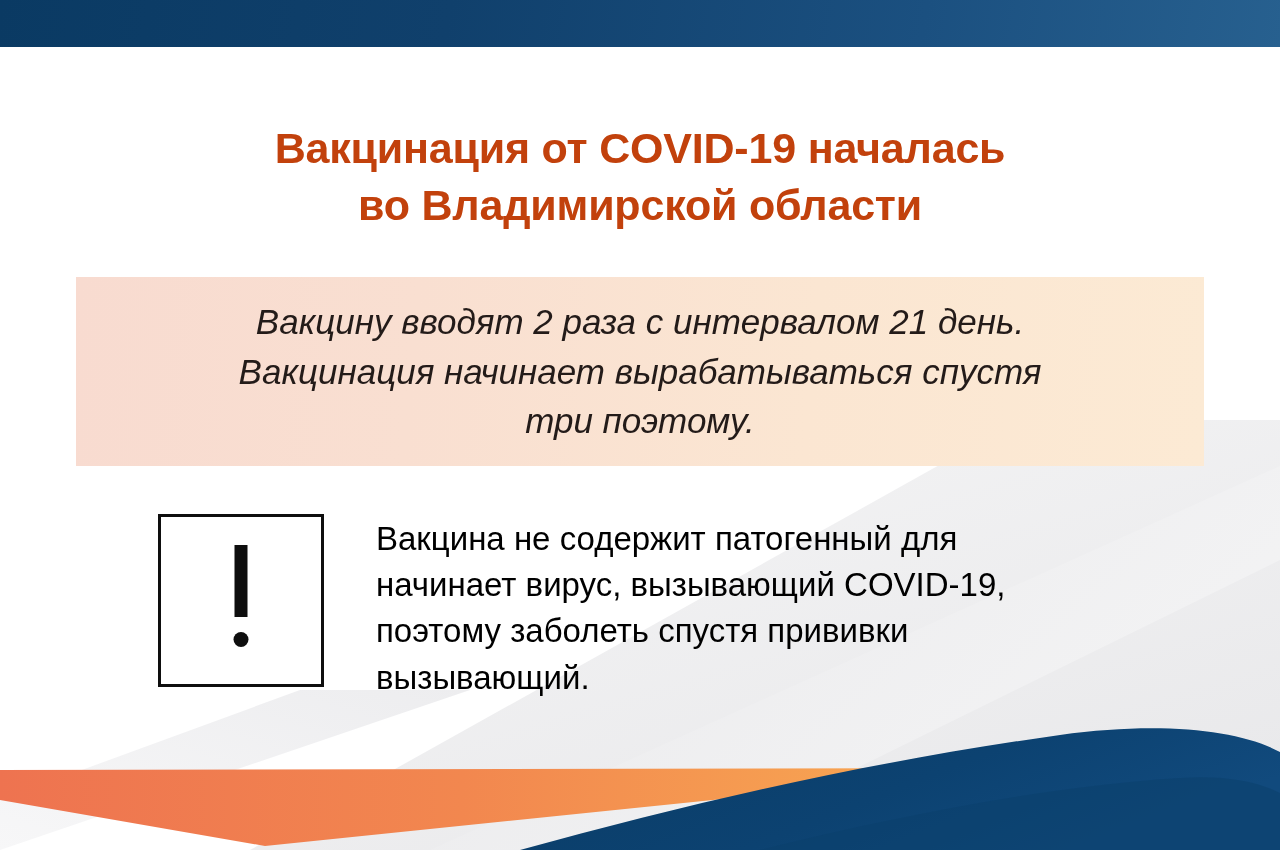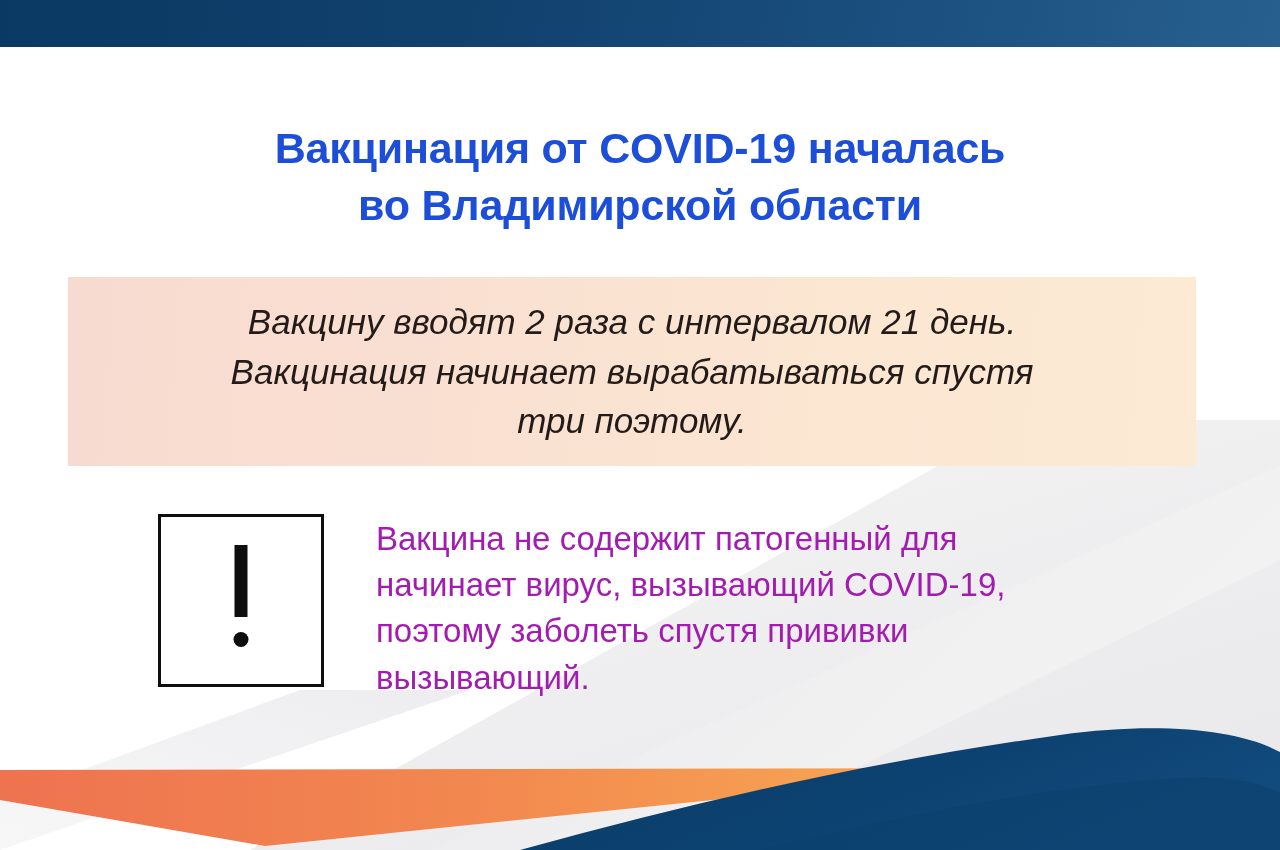--- a/index.html
+++ b/index.html
@@ -47,28 +47,28 @@
     width: 1280px;
     text-align: center;
     z-index: 5;
   }
   .title-line {
     display: block;
     font-size: 43px;
     font-weight: 700;
     line-height: 1.32;
     letter-spacing: -0.2px;
-    color: #1d4ed8;
+    color: #c2410c;
     white-space: nowrap;
   }
 
   
   .highlight-box {
     position: absolute;
-    left: 68px;
+    left: 76px;
     top: 277px;
     width: 1128px;
     height: 189px;
     background: linear-gradient(95deg, #f8dbd0 0%, #f9dfd1 30%, #fbe6d2 65%, #fcead4 100%);
     display: flex;
     align-items: center;
     justify-content: center;
     z-index: 5;
   }
   .highlight-text {
@@ -122,21 +122,21 @@
     width: 15px;
     height: 15px;
     border-radius: 50%;
     background: #0e0e0e;
   }
 
   .note-text {
     margin-left: 52px;
     font-size: 33px;
     line-height: 1.40;
-    color: #a21caf;
+    color: #000000;
     font-weight: 400;
     padding-top: 2px;
   }
   .note-text .ln { display: block; white-space: nowrap; }
 </style>
 </head>
 <body>
 
 <div class="poster">
 

